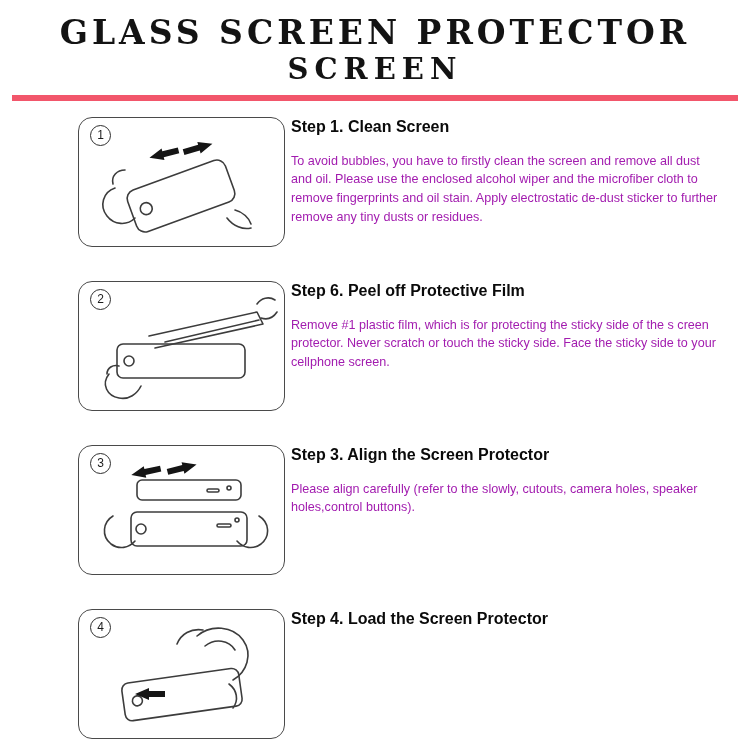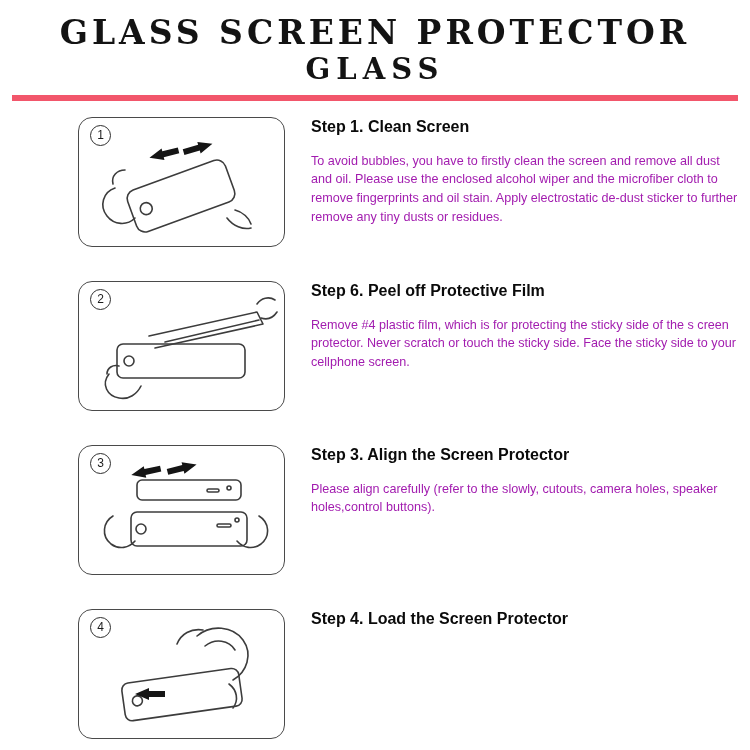--- a/index.html
+++ b/index.html
@@ -72,21 +72,21 @@
     font-family: "Liberation Sans", sans-serif;
     color: #1c1c1c;
   }
   .illus-svg {
     position: absolute;
     left: 0; top: 0;
     width: 205px;
     height: 128px;
   }
   .step-text {
-    margin-left: 26px;
+    margin-left: 6px;
     width: 432px;
     padding-top: 1px;
   }
   .step-heading {
     font-size: 16px;
     font-weight: bold;
     margin: 0 0 16px 0;
     color: #0a0a0a;
   }
   .step-body {
@@ -107,21 +107,21 @@
     stroke: none;
   }
 </style>
 </head>
 <body>
 
 <div class="page">
 
   <div class="title-block">
     <div class="title-line1">GLASS SCREEN PROTECTOR</div>
-    <div class="title-line2">GLASS</div>
+    <div class="title-line2">SCREEN</div>
   </div>
 
   <div class="divider" style="background: rgb(242, 86, 107);"></div>
 
   <div class="steps">
 
     <div class="step-row">
       <div class="illus-box">
         <svg class="illus-svg" viewBox="0 0 205 128" xmlns="http://www.w3.org/2000/svg">
           <g class="stroke-art">
@@ -164,21 +164,21 @@
             <path d="M30 92 c-8 10 -2 22 10 24 c10 2 18 -4 22 -12"></path>
             <path d="M40 84 c-6 -2 -12 2 -12 8"></path>
             <path d="M178 22 c4 -6 12 -8 18 -4"></path>
             <path d="M182 36 c6 2 12 0 16 -6"></path>
           </g>
         </svg>
         <span class="circle-num">2</span>
       </div>
       <div class="step-text">
         <h2 class="step-heading">Step 6. Peel off Protective Film</h2>
-        <p class="step-body">Remove #4 plastic film, which is for protecting the sticky side of the s creen protector. Never scratch or touch the sticky side. Face the sticky side to your cellphone screen.</p>
+        <p class="step-body">Remove #1 plastic film, which is for protecting the sticky side of the s creen protector. Never scratch or touch the sticky side. Face the sticky side to your cellphone screen.</p>
       </div>
     </div>
 
     <div class="step-row">
       <div class="illus-box">
         <svg class="illus-svg" viewBox="0 0 205 128" xmlns="http://www.w3.org/2000/svg">
           <g class="stroke-art">
             <rect x="58" y="34" width="104" height="20" rx="5"></rect>
             <circle cx="150" cy="42" r="2"></circle>
             <rect x="128" y="43" width="12" height="3" rx="1.5"></rect>

